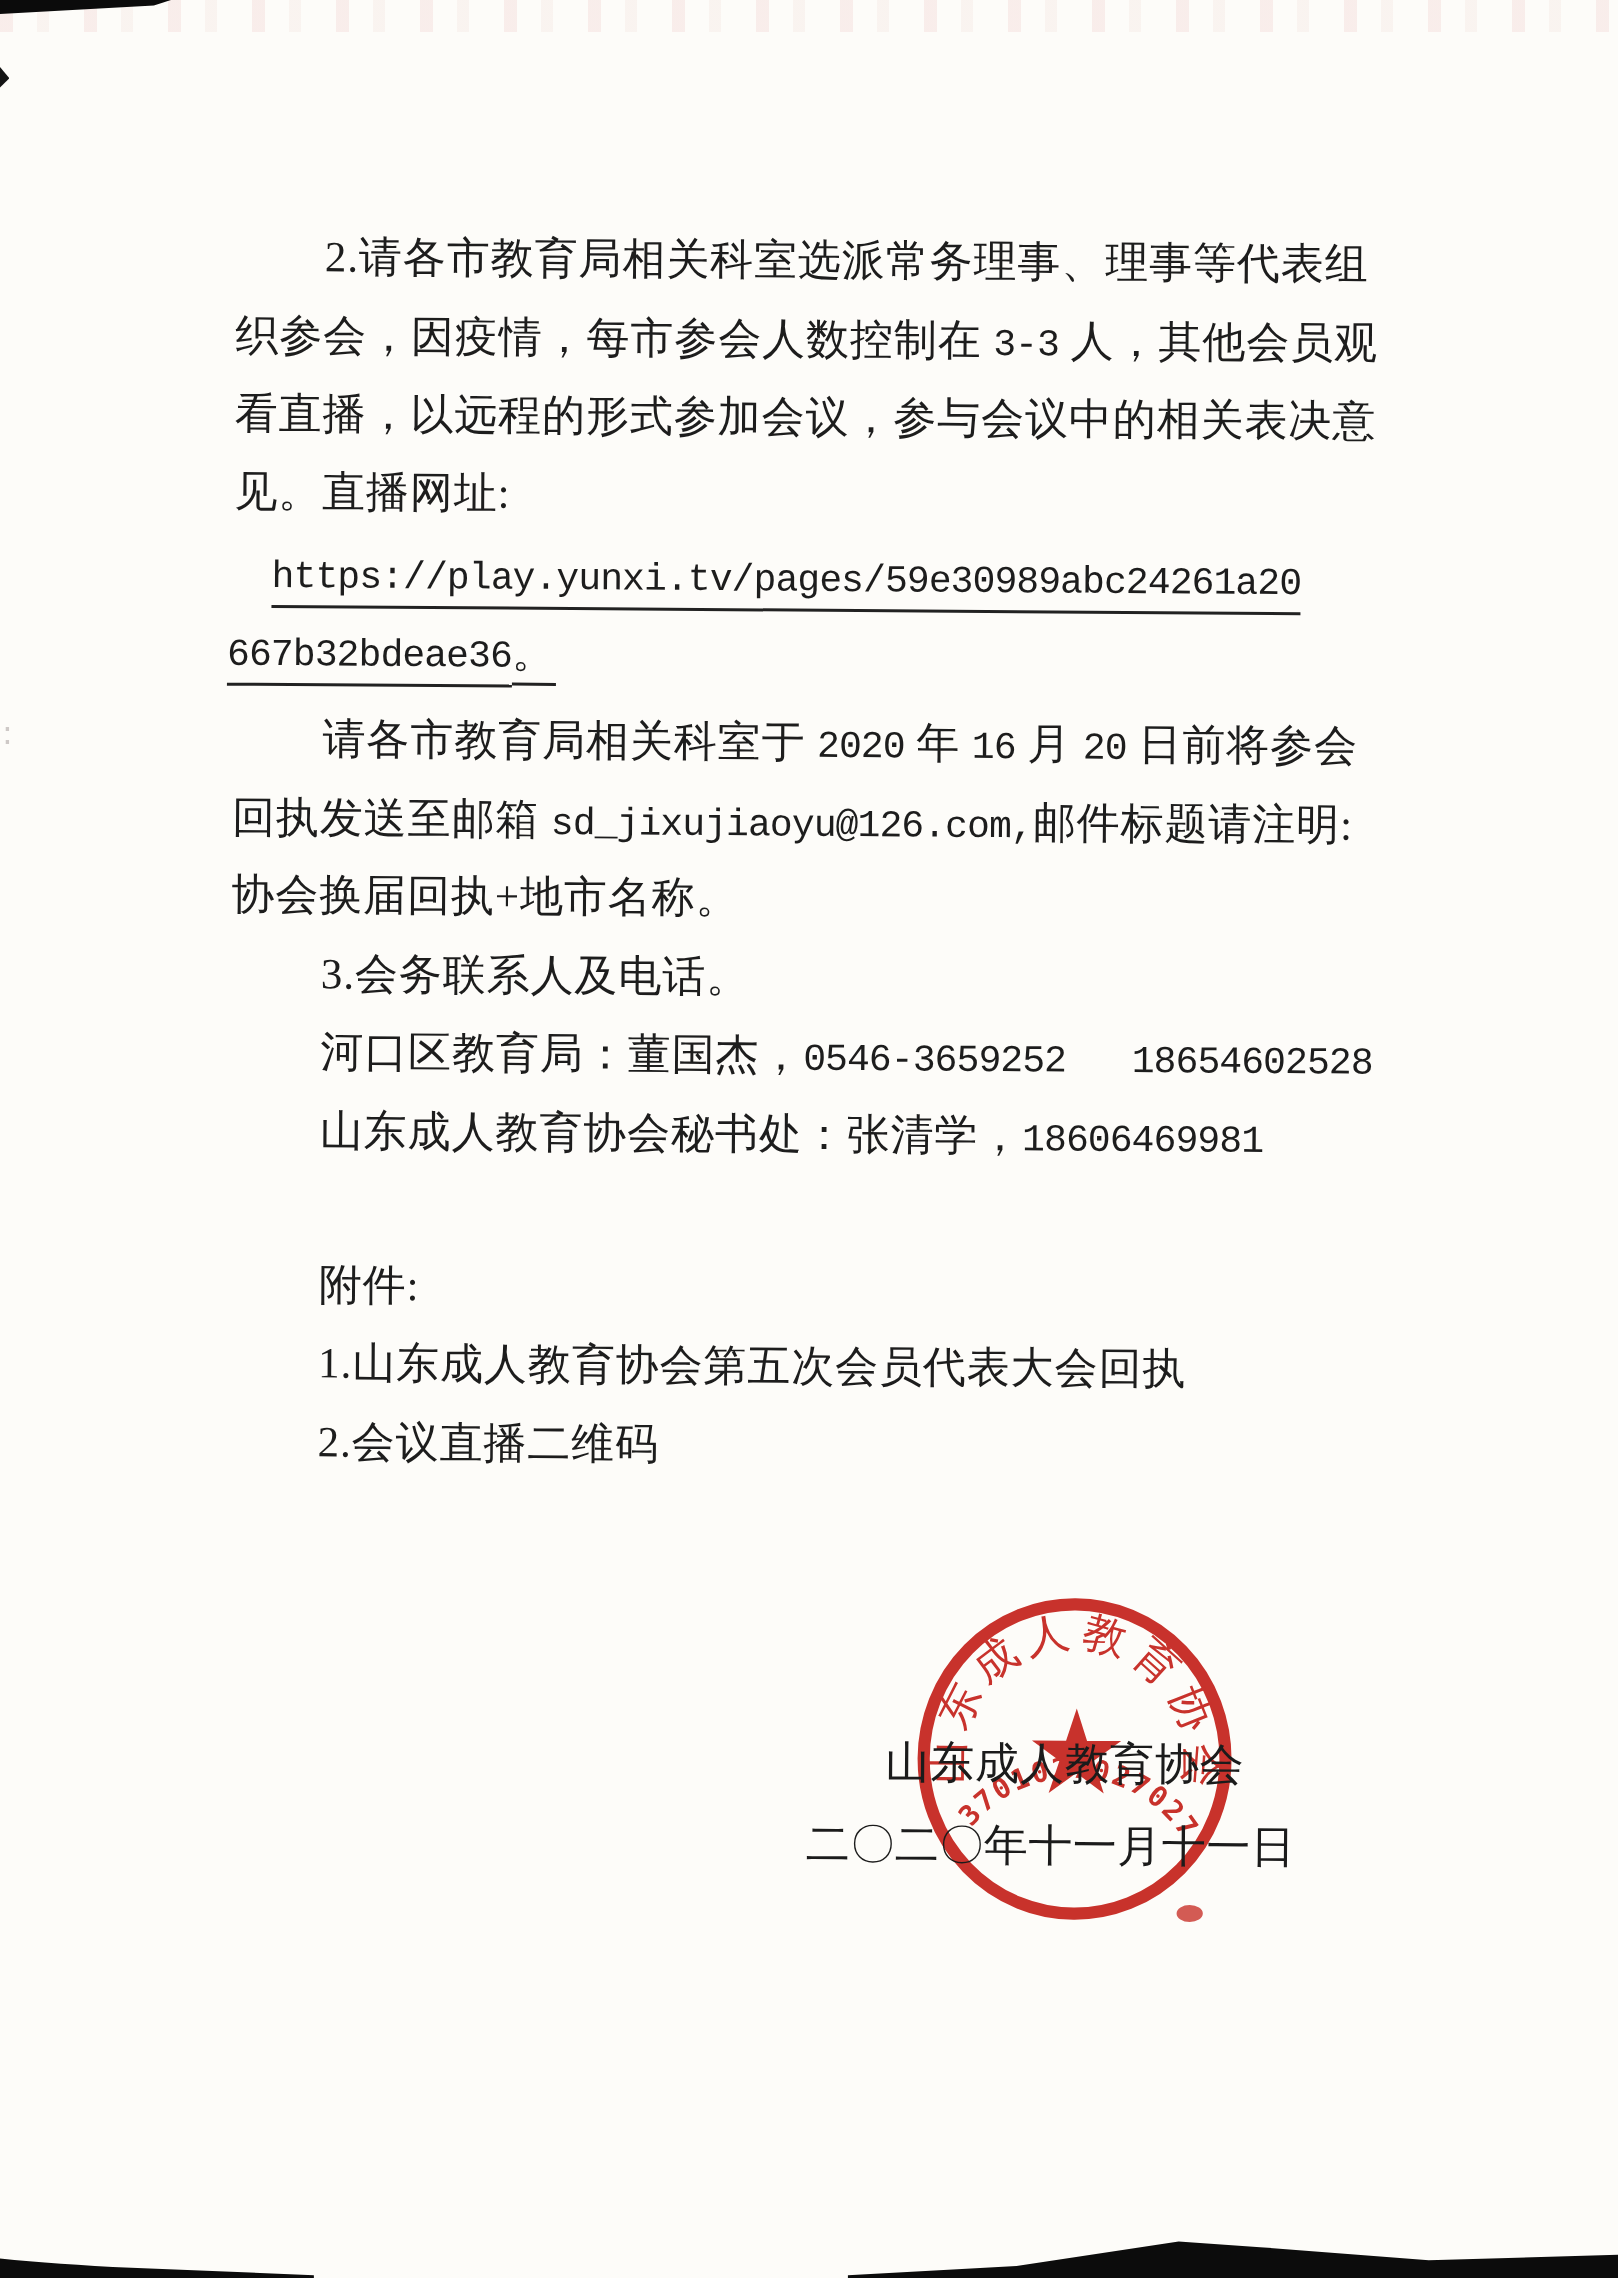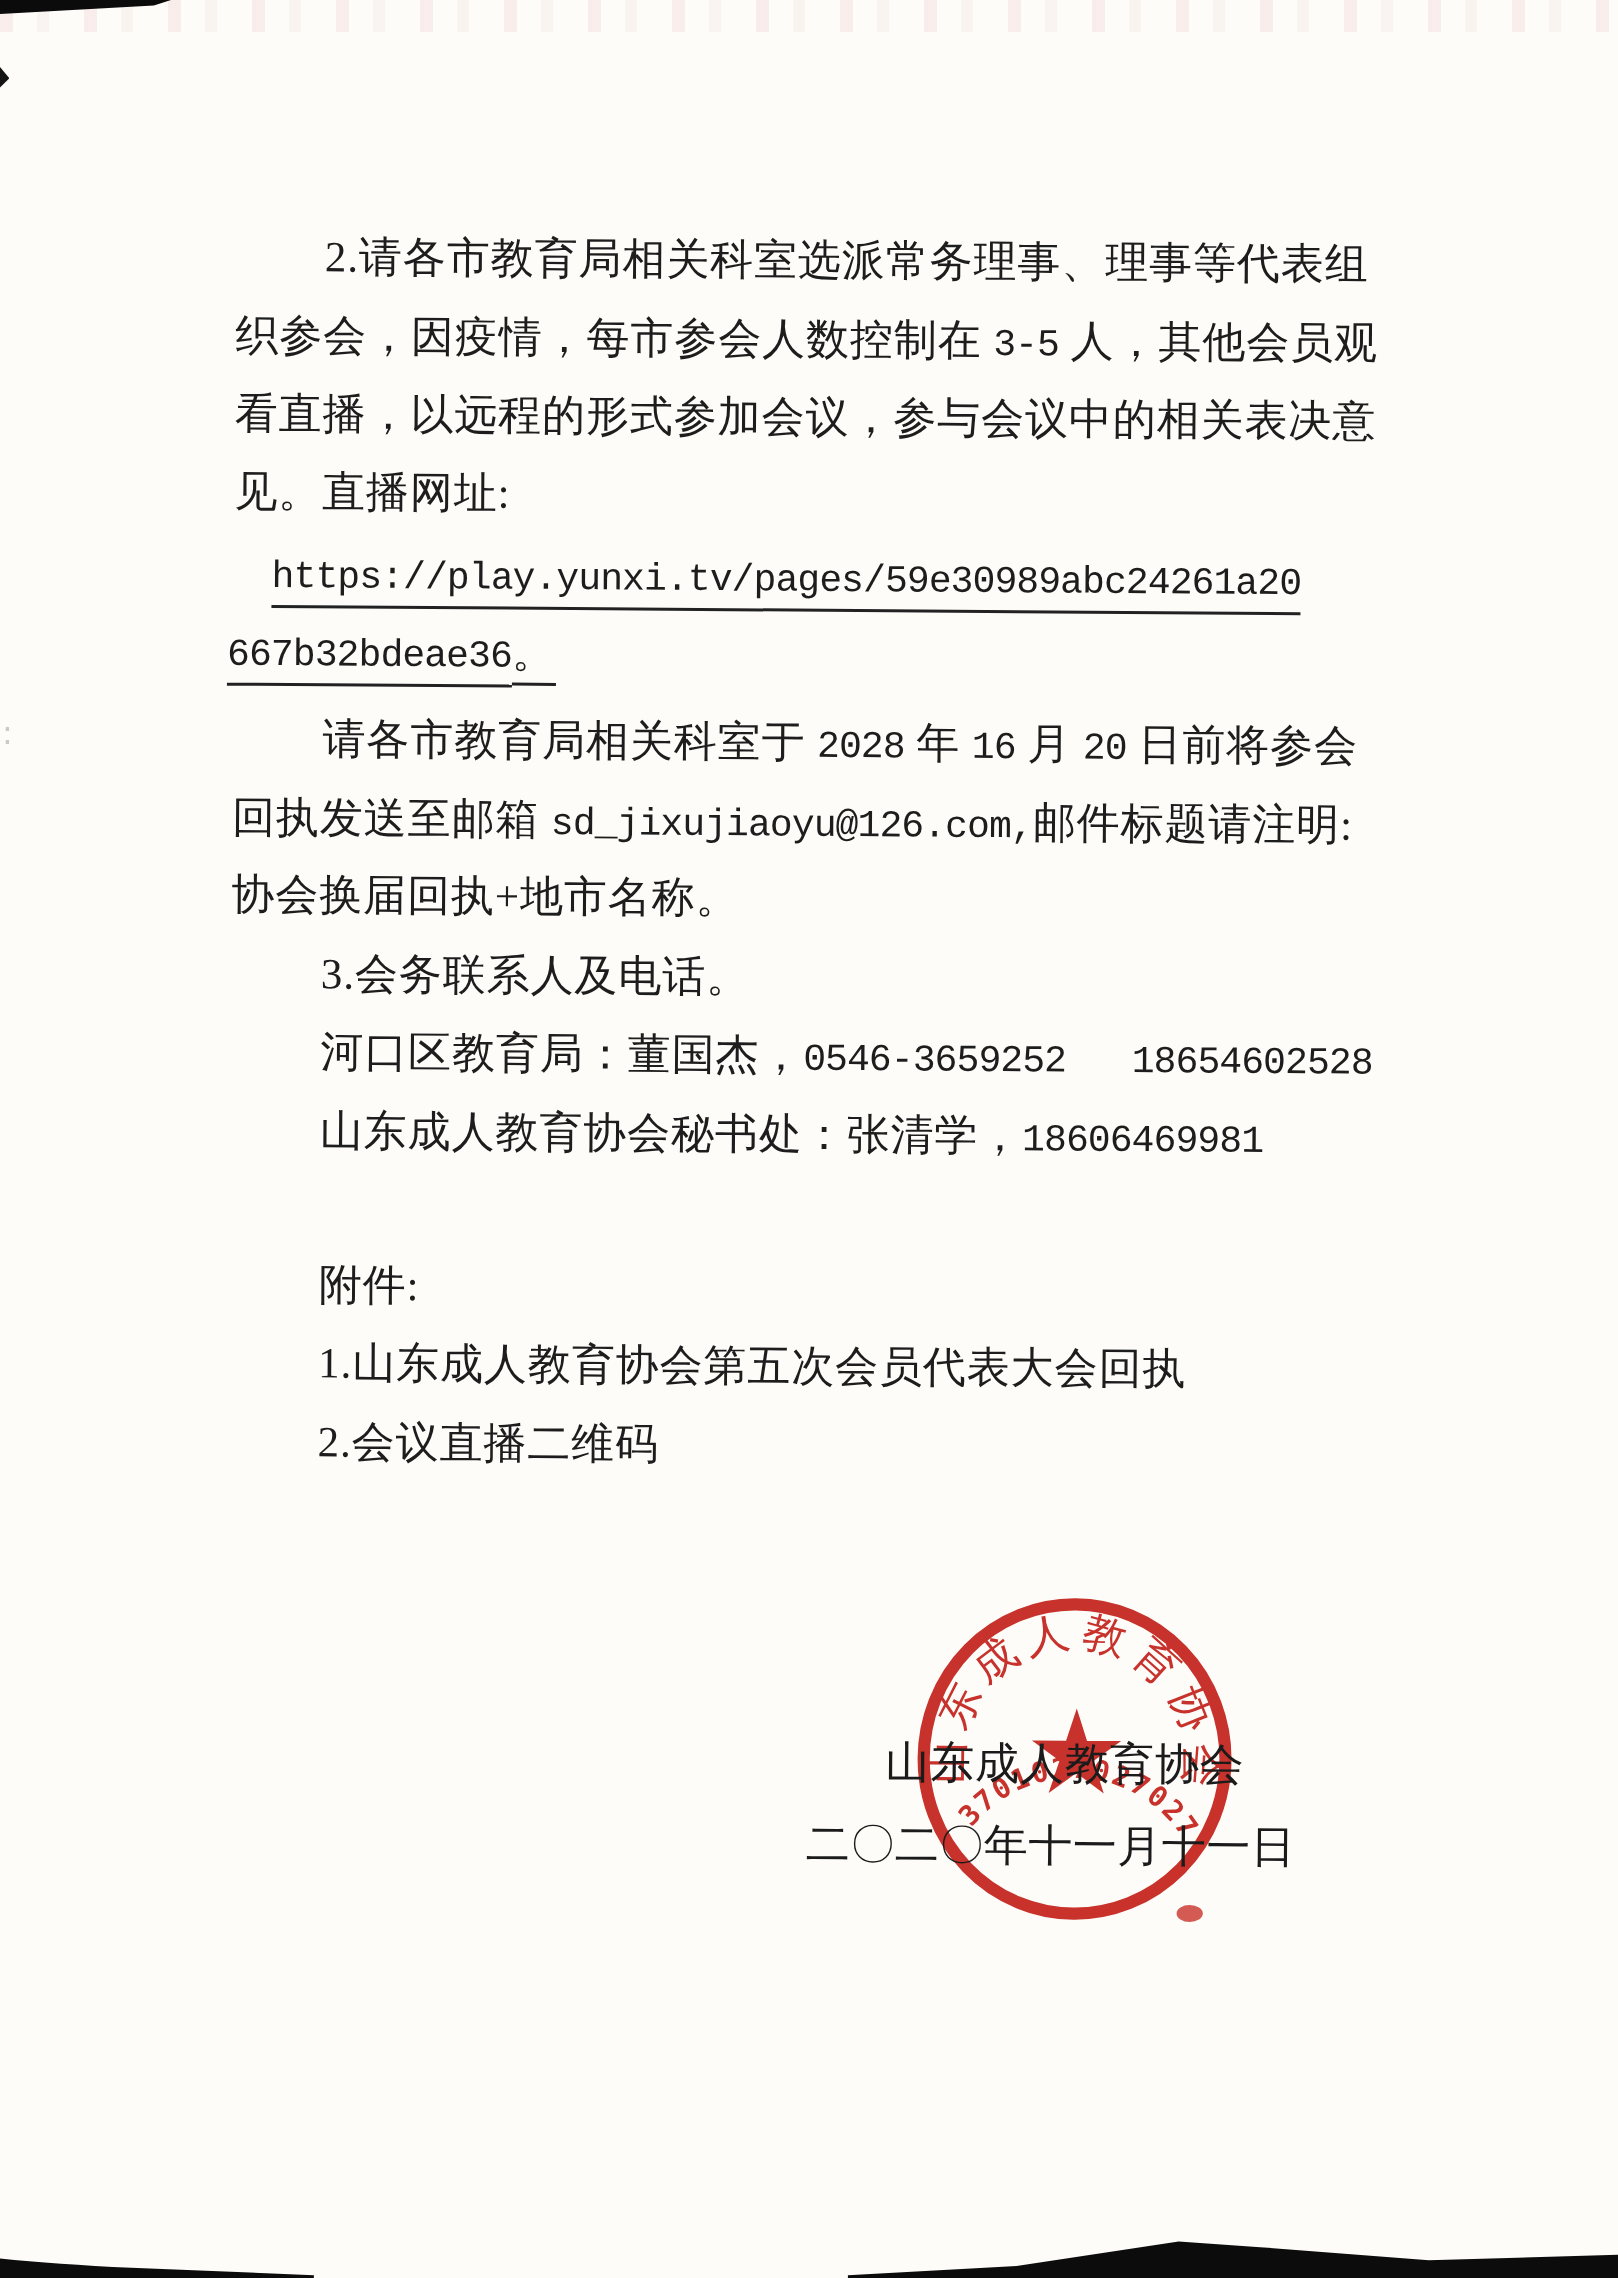--- a/index.html
+++ b/index.html
@@ -80,28 +80,28 @@
 <div id="page">
 
   <div id="top-strip"></div>
   <div id="top-wedge"></div>
   <div id="left-wedge"></div>
   <div id="edge-colon">:</div>
 
   <div id="content">
 
     <div class="ln" style="top:232px;left:325px"><span>2.请各市教育局相关科室选派常务理事、理事等代表组</span></div>
-    <div class="ln" style="top:311px;left:236px"><span>织参会，因疫情，每市参会人数控制在 </span><span class="lat">3-5</span><span> 人，其他会员观</span></div>
+    <div class="ln" style="top:311px;left:236px"><span>织参会，因疫情，每市参会人数控制在 </span><span class="lat">3-3</span><span> 人，其他会员观</span></div>
     <div class="ln" style="top:389px;left:236px"><span>看直播，以远程的形式参加会议，参与会议中的相关表决意</span></div>
     <div class="ln" style="top:467px;left:236px"><span>见。直播网址:</span></div>
 
     <div class="ln" style="top:548px;left:274px"><span class="lat u">https://play.yunxi.tv/pages/59e30989abc24261a20</span></div>
     <div class="ln" style="top:626px;left:230px"><span class="lat u">667b32bdeae36</span><span class="u">。</span></div>
 
-    <div class="ln" style="top:714px;left:326px"><span>请各市教育局相关科室于 </span><span class="lat">2028</span><span> 年 </span><span class="lat">16</span><span> 月 </span><span class="lat">20</span><span> 日前将参会</span></div>
+    <div class="ln" style="top:714px;left:326px"><span>请各市教育局相关科室于 </span><span class="lat">2020</span><span> 年 </span><span class="lat">16</span><span> 月 </span><span class="lat">20</span><span> 日前将参会</span></div>
     <div class="ln" style="top:793px;left:236px"><span>回执发送至邮箱 </span><span class="lat">sd_jixujiaoyu@126.com,</span><span>邮件标题请注明:</span></div>
     <div class="ln" style="top:870px;left:236px"><span>协会换届回执+地市名称。</span></div>
 
     <div class="ln" style="top:949px;left:326px"><span>3.会务联系人及电话。</span></div>
     <div class="ln" style="top:1027px;left:326px"><span>河口区教育局：董国杰，</span><span class="lat">0546-3659252   18654602528</span></div>
     <div class="ln" style="top:1106px;left:326px"><span>山东成人教育协会秘书处：张清学，</span><span class="lat">18606469981</span></div>
 
     <div class="ln" style="top:1260px;left:326px"><span>附件:</span></div>
     <div class="ln" style="top:1338px;left:326px"><span>1.山东成人教育协会第五次会员代表大会回执</span></div>
     <div class="ln" style="top:1417px;left:326px"><span>2.会议直播二维码</span></div>

